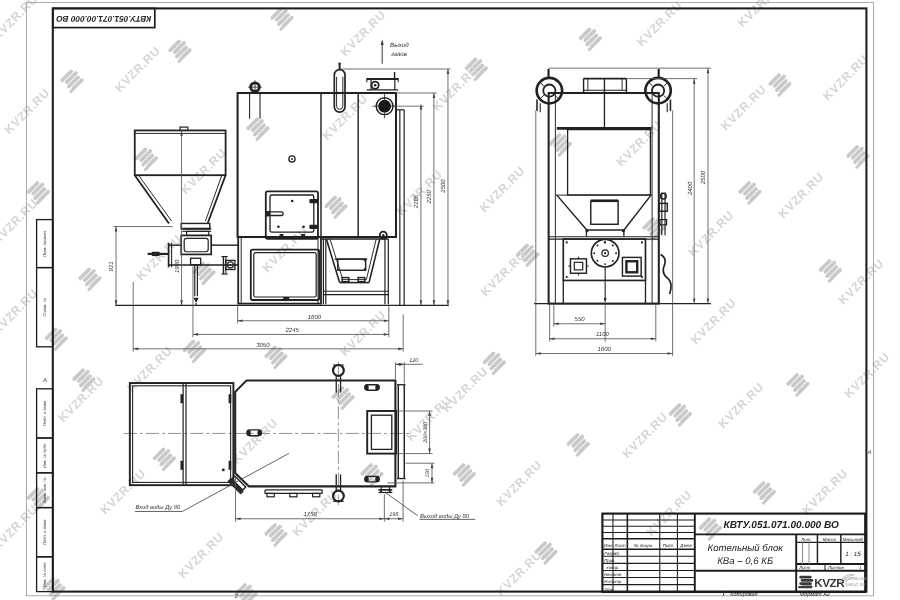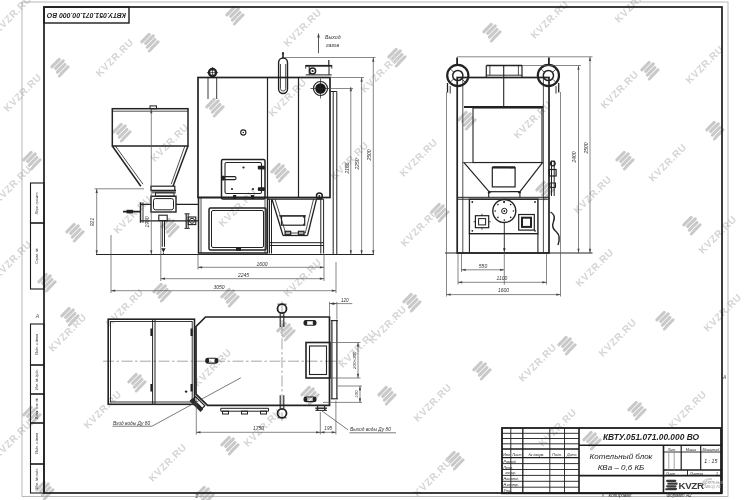--- a/index.html
+++ b/index.html
@@ -1,17 +1,17 @@
 <!DOCTYPE html>
 <html><head>
 <meta charset="utf-8">
 <style>
   html,body{margin:0;padding:0;background:#ffffff;}
   #sheet{position:relative;width:750px;height:500px;background:#ffffff;overflow:hidden;
-         font-family:"Liberation Sans", sans-serif;border-radius:11px;}
+         font-family:"Liberation Sans", sans-serif;}
   svg{position:absolute;left:0;top:0;}
   text{font-family:"Liberation Sans", sans-serif;}
 </style>
 </head>
 <body>
 <div id="sheet">
 <svg width="750" height="500" viewBox="0 0 750 500">
 <defs>
 <g id="wml">
   <rect x="-7.2" y="-7.4" width="13.5" height="3.1" rx="1.5"></rect>

